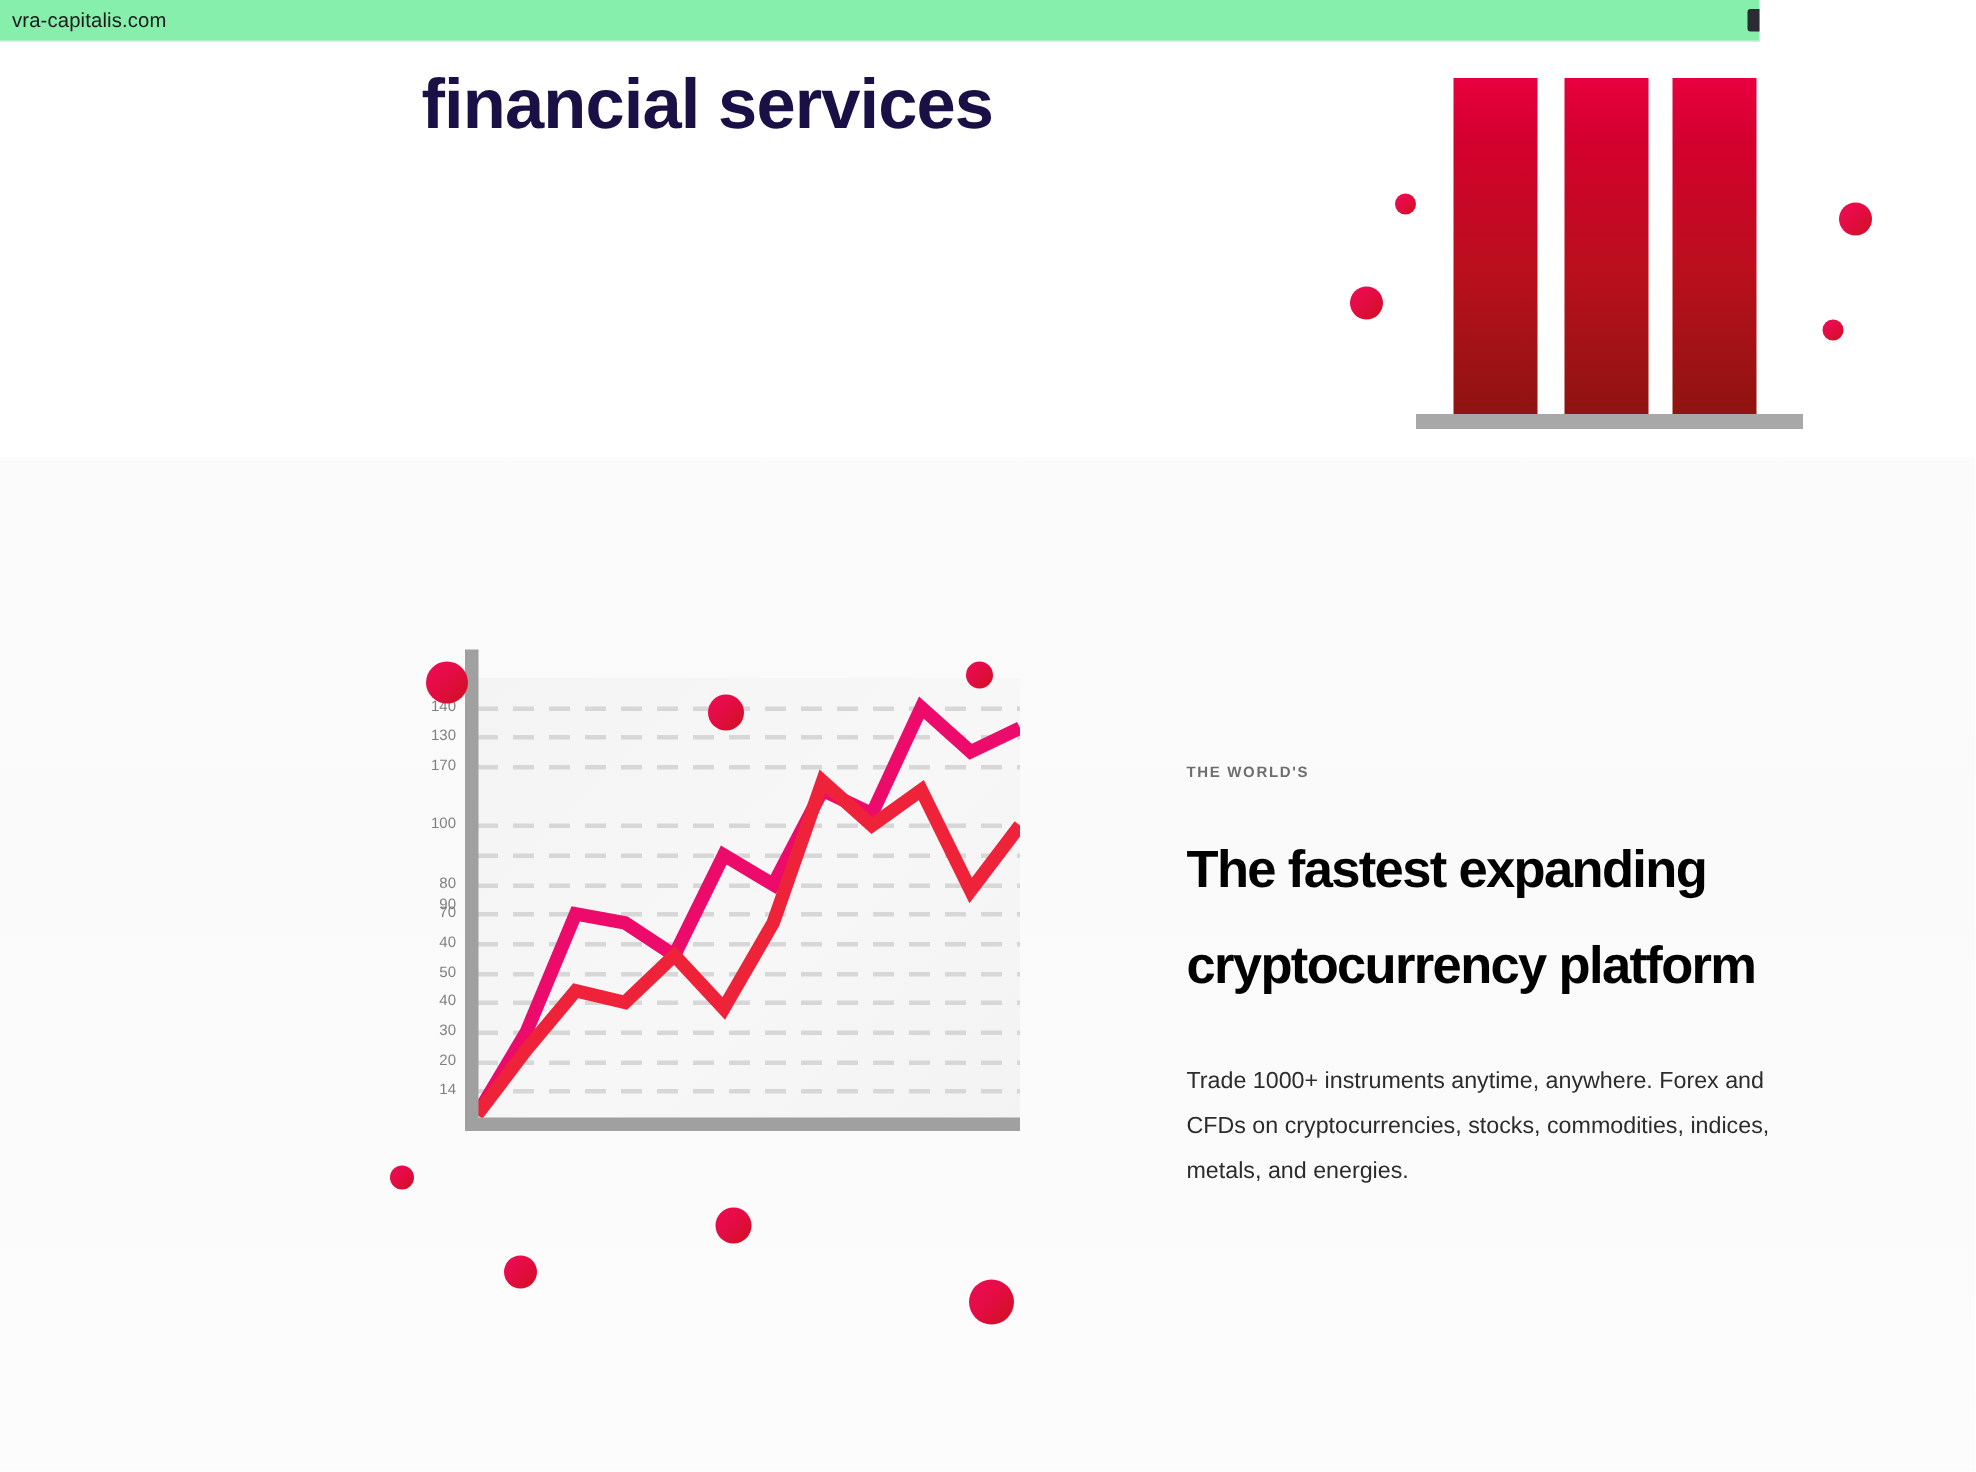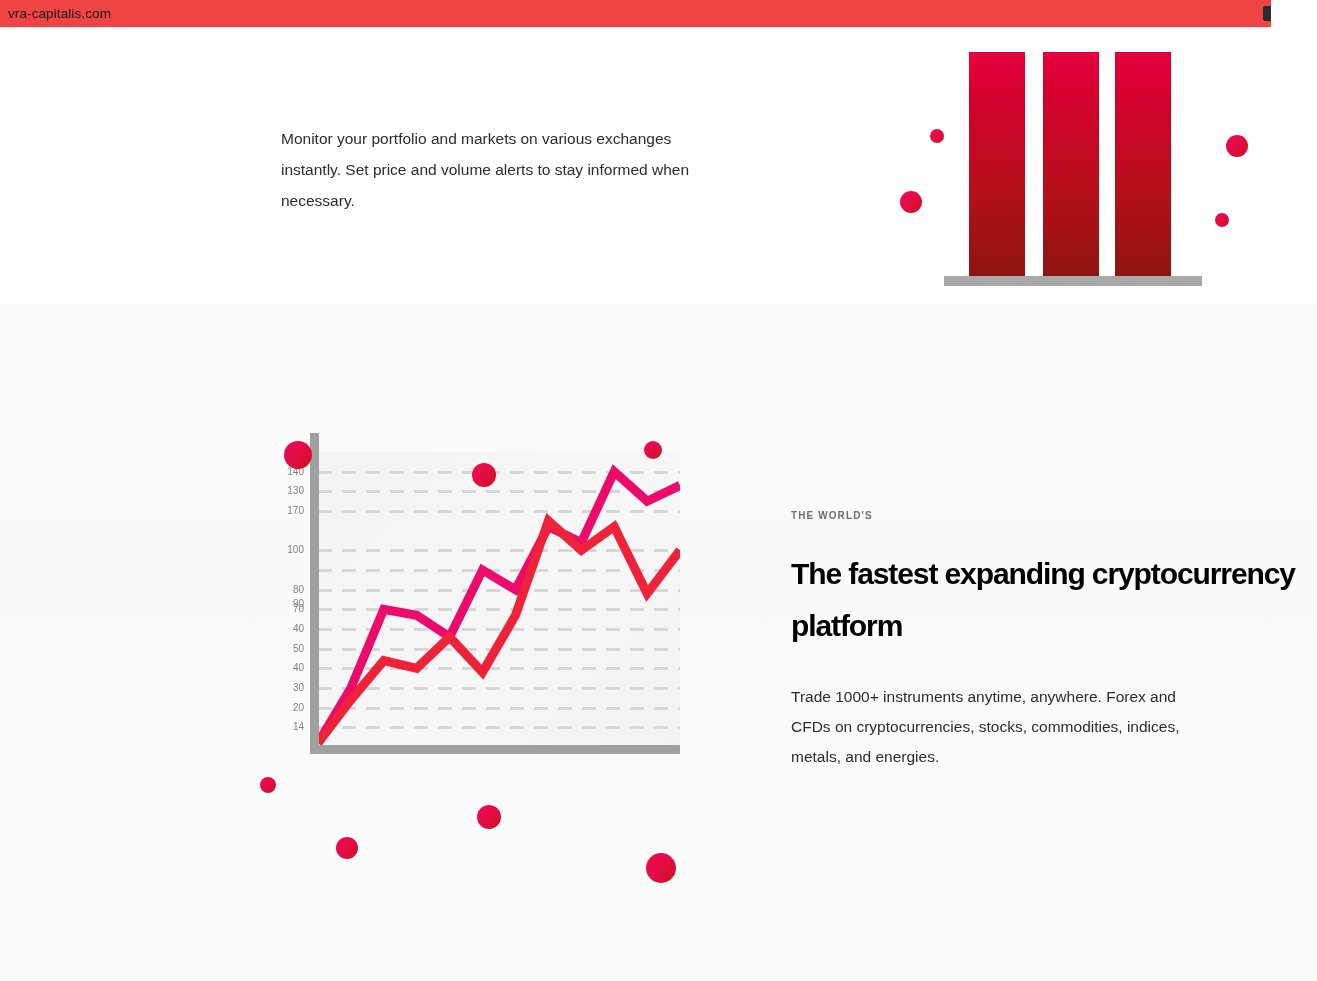--- a/index.html
+++ b/index.html
@@ -6,22 +6,22 @@
   html, body {
     width: 1317px; height: 981px;
     background: #ffffff;
     font-family: "Liberation Sans", sans-serif;
     overflow: hidden;
   }
   #page { position: relative; width: 1317px; height: 981px; overflow: hidden; }
 
   
   .browser-bar {
-    position: absolute; left: 0; top: 0; width: 1271px; height: 28px;
-    background: #ef4444;
+    position: absolute; left: 0; top: 0; width: 1173px; height: 28px;
+    background: #86efac;
     display: flex; align-items: center;
     border-bottom: 1px solid #e3e7f2;
     z-index: 40;
   }
   .url-text {
     font-size: 13.5px; color: #1a1a1a; padding-left: 8px;
     font-family: "Liberation Sans", sans-serif; letter-spacing: .1px;
     white-space: nowrap;
   }
   .bar-right { margin-left: auto; display: flex; align-items: center; padding-right: 0px; }
@@ -96,42 +96,42 @@
   }
   .chart-svg { position: absolute; left: 63px; top: 22px; width: 362px; height: 300px; }
 
   
   .s2-copy { position: absolute; left: 791px; top: 205px; width: 520px; }
   .eyebrow {
     font-size: 10px; font-weight: 700; color: #6e6e6e;
     letter-spacing: 1.1px; margin-bottom: 27px;
   }
   .s2-heading {
-    font-size: 30px; font-weight: 700; color: #000000;
-    line-height: 52px; letter-spacing: -1.1px; width: 520px;
+    font-size: 35px; font-weight: 700; color: #000000;
+    line-height: 64px; letter-spacing: -1.1px; width: 520px;
   }
   .s2-body {
     margin-top: 30px; width: 400px;
     font-size: 15.5px; color: #2c2c2c; line-height: 30px;
   }
 </style>
 </head>
 <body>
 
 <div id="page">
 
   <div class="browser-bar">
     <span class="url-text">vra-capitalis.com</span>
     <span class="bar-right">
       <span class="edge-icon"></span>
     </span>
   </div>
 
   <div class="section-one">
-    <div class="s1-body">Monitor your portfolio and markets on various exchanges instantly. Set price and volume alerts to stay informed when necessary.</div>
+    <div class="s1-heading">financial services</div>
 
     <div class="bars-wrap">
       <div class="bar bar-1"></div>
       <div class="bar bar-2"></div>
       <div class="bar bar-3"></div>
       <div class="bar-base"></div>
     </div>
     <div id="s1-dots">
         <div class="dot" style="left: 930px; top: 101px; width: 14px; height: 14px;"></div>
         <div class="dot" style="left: 900px; top: 163px; width: 22px; height: 22px;"></div>

